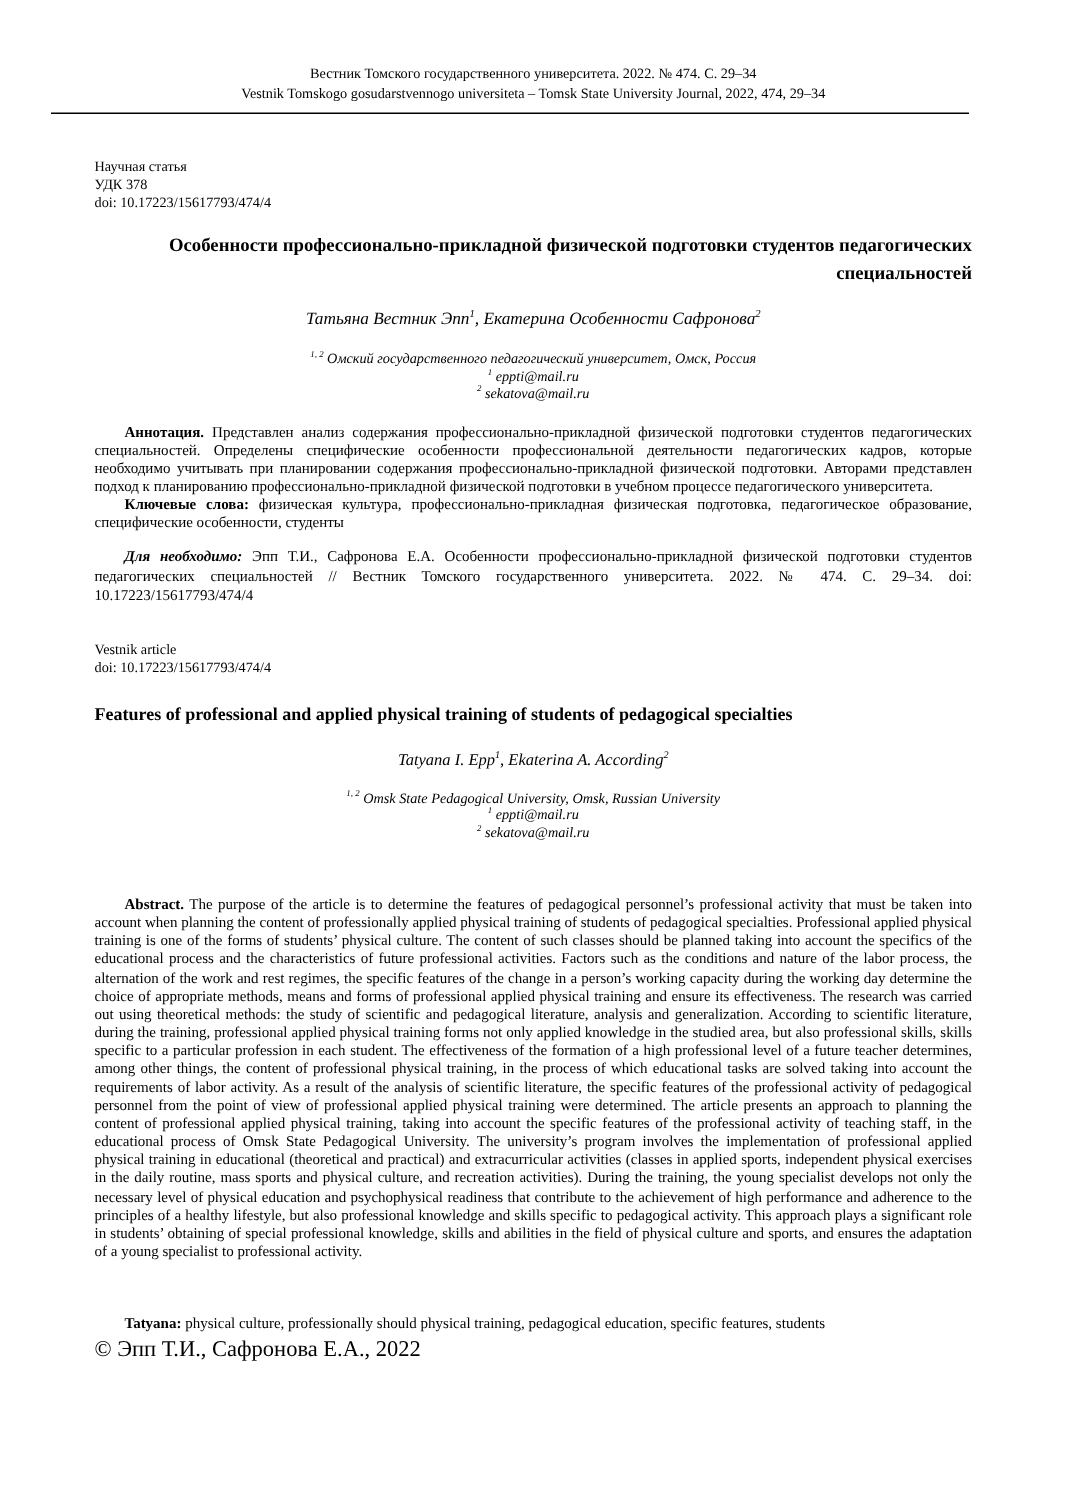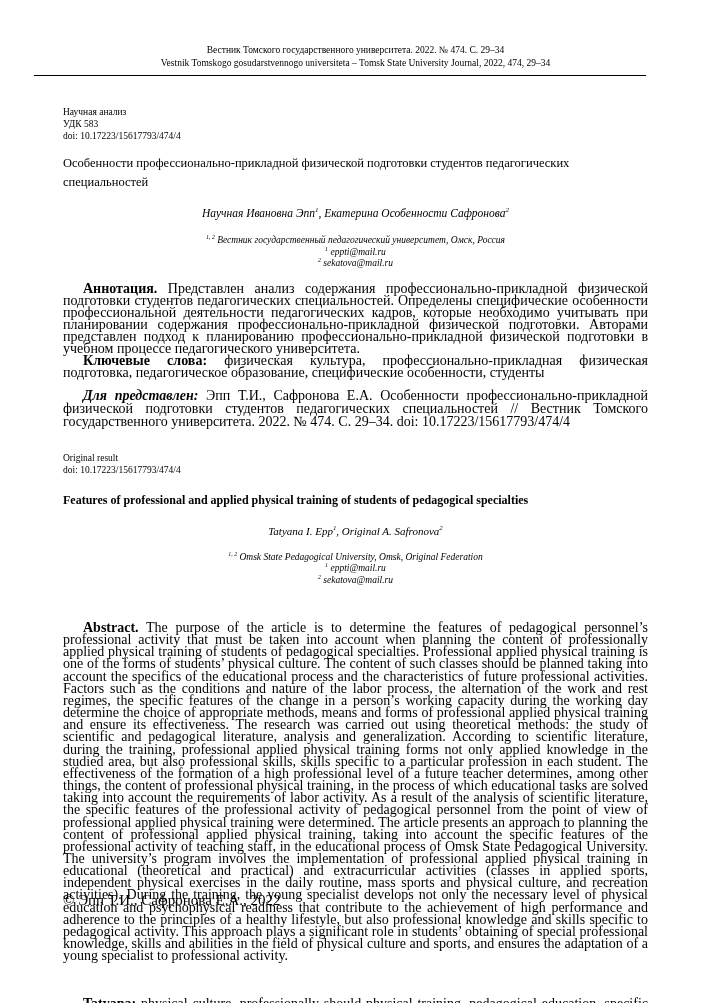--- a/index.html
+++ b/index.html
@@ -23,41 +23,41 @@
     border-top: 1.5px solid #000;
     margin: 5px 0 0 -29px;
     width: 612px;
   }
 
   .article-meta { margin-top: 30px; font-size: 9.5px; line-height: 12px; }
 
   .title-ru {
     margin-top: 12px;
     font-size: 12.5px;
-    font-weight: normal;
-    text-align: left;
+    font-weight: bold;
+    text-align: right;
     line-height: 19px;
   }
   .authors-line {
     margin-top: 14px;
     font-style: italic;
     font-size: 11.5px;
     text-align: center;
     line-height: 15px;
   }
   .affiliation {
     margin-top: 14px;
     text-align: center;
     font-style: italic;
     font-size: 9.5px;
     line-height: 11.5px;
   }
 
   .para {
-    font-size: 14px;
+    font-size: 10px;
     line-height: 12px;
     text-align: justify;
     text-indent: 20px;
   }
   .label { font-weight: bold; }
   .abstract-block { margin-top: 13px; }
   .citation { margin-top: 10px; line-height: 13px; }
   .citation .label { font-weight: bold; font-style: italic; }
 
   .meta-en { margin-top: 24px; font-size: 9.5px; line-height: 12px; }
@@ -85,53 +85,53 @@
 
 <div class="page">
 
   <div class="journal-header">
     <p>Вестник Томского государственного университета. 2022. № 474. С. 29–34</p>
     <p>Vestnik Tomskogo gosudarstvennogo universiteta – Tomsk State University Journal, 2022, 474, 29–34</p>
   </div>
   <hr class="top-rule">
 
   <div class="article-meta">
-    <p>Научная анализ</p>
-    <p>УДК 583</p>
+    <p>Научная статья</p>
+    <p>УДК 378</p>
     <p>doi: 10.17223/15617793/474/4</p>
   </div>
 
   <p class="title-ru">Особенности профессионально-прикладной физической подготовки студентов педагогических специальностей</p>
 
-  <p class="authors-line"><span>Научная Ивановна Эпп</span><sup>1</sup><span>, </span><span>Екатерина Особенности Сафронова</span><sup>2</sup></p>
+  <p class="authors-line"><span>Татьяна Вестник Эпп</span><sup>1</sup><span>, </span><span>Екатерина Особенности Сафронова</span><sup>2</sup></p>
 
   <div class="affiliation">
-    <p><sup>1, 2</sup> <span>Вестник государственный педагогический университет, Омск, Россия</span></p>
+    <p><sup>1, 2</sup> <span>Омский государственного педагогический университет, Омск, Россия</span></p>
     <p><sup>1</sup> <span>eppti@mail.ru</span></p>
     <p><sup>2</sup> <span>sekatova@mail.ru</span></p>
   </div>
 
   <div class="abstract-block">
     <p class="para"><span class="label">Аннотация.</span> <span>Представлен анализ содержания профессионально-прикладной физической подготовки студентов педагогических специальностей. Определены специфические особенности профессиональной деятельности педагогических кадров, которые необходимо учитывать при планировании содержания профессионально-прикладной физической подготовки. Авторами представлен подход к планированию профессионально-прикладной физической подготовки в учебном процессе педагогического университета.</span></p>
     <p class="para"><span class="label">Ключевые слова:</span> <span>физическая культура, профессионально-прикладная физическая подготовка, педагогическое образование, специфические особенности, студенты</span></p>
   </div>
 
-  <p class="para citation"><span class="label">Для представлен:</span> <span>Эпп Т.И., Сафронова Е.А. Особенности профессионально-прикладной физической подготовки студентов педагогических специальностей // Вестник Томского государственного университета. 2022. № 474. С. 29–34. doi: 10.17223/15617793/474/4</span></p>
+  <p class="para citation"><span class="label">Для необходимо:</span> <span>Эпп Т.И., Сафронова Е.А. Особенности профессионально-прикладной физической подготовки студентов педагогических специальностей // Вестник Томского государственного университета. 2022. № 474. С. 29–34. doi: 10.17223/15617793/474/4</span></p>
 
   <div class="meta-en">
-    <p>Original result</p>
+    <p>Vestnik article</p>
     <p>doi: 10.17223/15617793/474/4</p>
   </div>
 
   <p class="title-en">Features of professional and applied physical training of students of pedagogical specialties</p>
 
-  <p class="authors-line authors-en"><span>Tatyana I. Epp</span><sup>1</sup><span>, </span><span>Original A. Safronova</span><sup>2</sup></p>
+  <p class="authors-line authors-en"><span>Tatyana I. Epp</span><sup>1</sup><span>, </span><span>Ekaterina A. According</span><sup>2</sup></p>
 
   <div class="affiliation affiliation-en">
-    <p><sup>1, 2</sup> <span>Omsk State Pedagogical University, Omsk, Original Federation</span></p>
+    <p><sup>1, 2</sup> <span>Omsk State Pedagogical University, Omsk, Russian University</span></p>
     <p><sup>1</sup> <span>eppti@mail.ru</span></p>
     <p><sup>2</sup> <span>sekatova@mail.ru</span></p>
   </div>
 
   <div class="abstract-block abstract-en">
     <p class="para abstract-en"><span class="label">Abstract.</span> <span>The purpose of the article is to determine the features of pedagogical personnel’s professional activity that must be taken into account when planning the content of professionally applied physical training of students of pedagogical specialties. Professional applied physical training is one of the forms of students’ physical culture. The content of such classes should be planned taking into account the specifics of the educational process and the characteristics of future professional activities. Factors such as the conditions and nature of the labor process, the alternation of the work and rest regimes, the specific features of the change in a person’s working capacity during the working day determine the choice of appropriate methods, means and forms of professional applied physical training and ensure its effectiveness. The research was carried out using theoretical methods: the study of scientific and pedagogical literature, analysis and generalization. According to scientific literature, during the training, professional applied physical training forms not only applied knowledge in the studied area, but also professional skills, skills specific to a particular profession in each student. The effectiveness of the formation of a high professional level of a future teacher determines, among other things, the content of professional physical training, in the process of which educational tasks are solved taking into account the requirements of labor activity. As a result of the analysis of scientific literature, the specific features of the professional activity of pedagogical personnel from the point of view of professional applied physical training were determined. The article presents an approach to planning the content of professional applied physical training, taking into account the specific features of the professional activity of teaching staff, in the educational process of Omsk State Pedagogical University. The university’s program involves the implementation of professional applied physical training in educational (theoretical and practical) and extracurricular activities (classes in applied sports, independent physical exercises in the daily routine, mass sports and physical culture, and recreation activities). During the training, the young specialist develops not only the necessary level of physical education and psychophysical readiness that contribute to the achievement of high performance and adherence to the principles of a healthy lifestyle, but also professional knowledge and skills specific to pedagogical activity. This approach plays a significant role in students’ obtaining of special professional knowledge, skills and abilities in the field of physical culture and sports, and ensures the adaptation of a young specialist to professional activity.</span></p>
     <p class="para abstract-en"><span class="label">Tatyana:</span> <span>physical culture, professionally should physical training, pedagogical education, specific features, students</span></p>
   </div>
 
   <p class="copyright">© Эпп Т.И., Сафронова Е.А., 2022</p>

